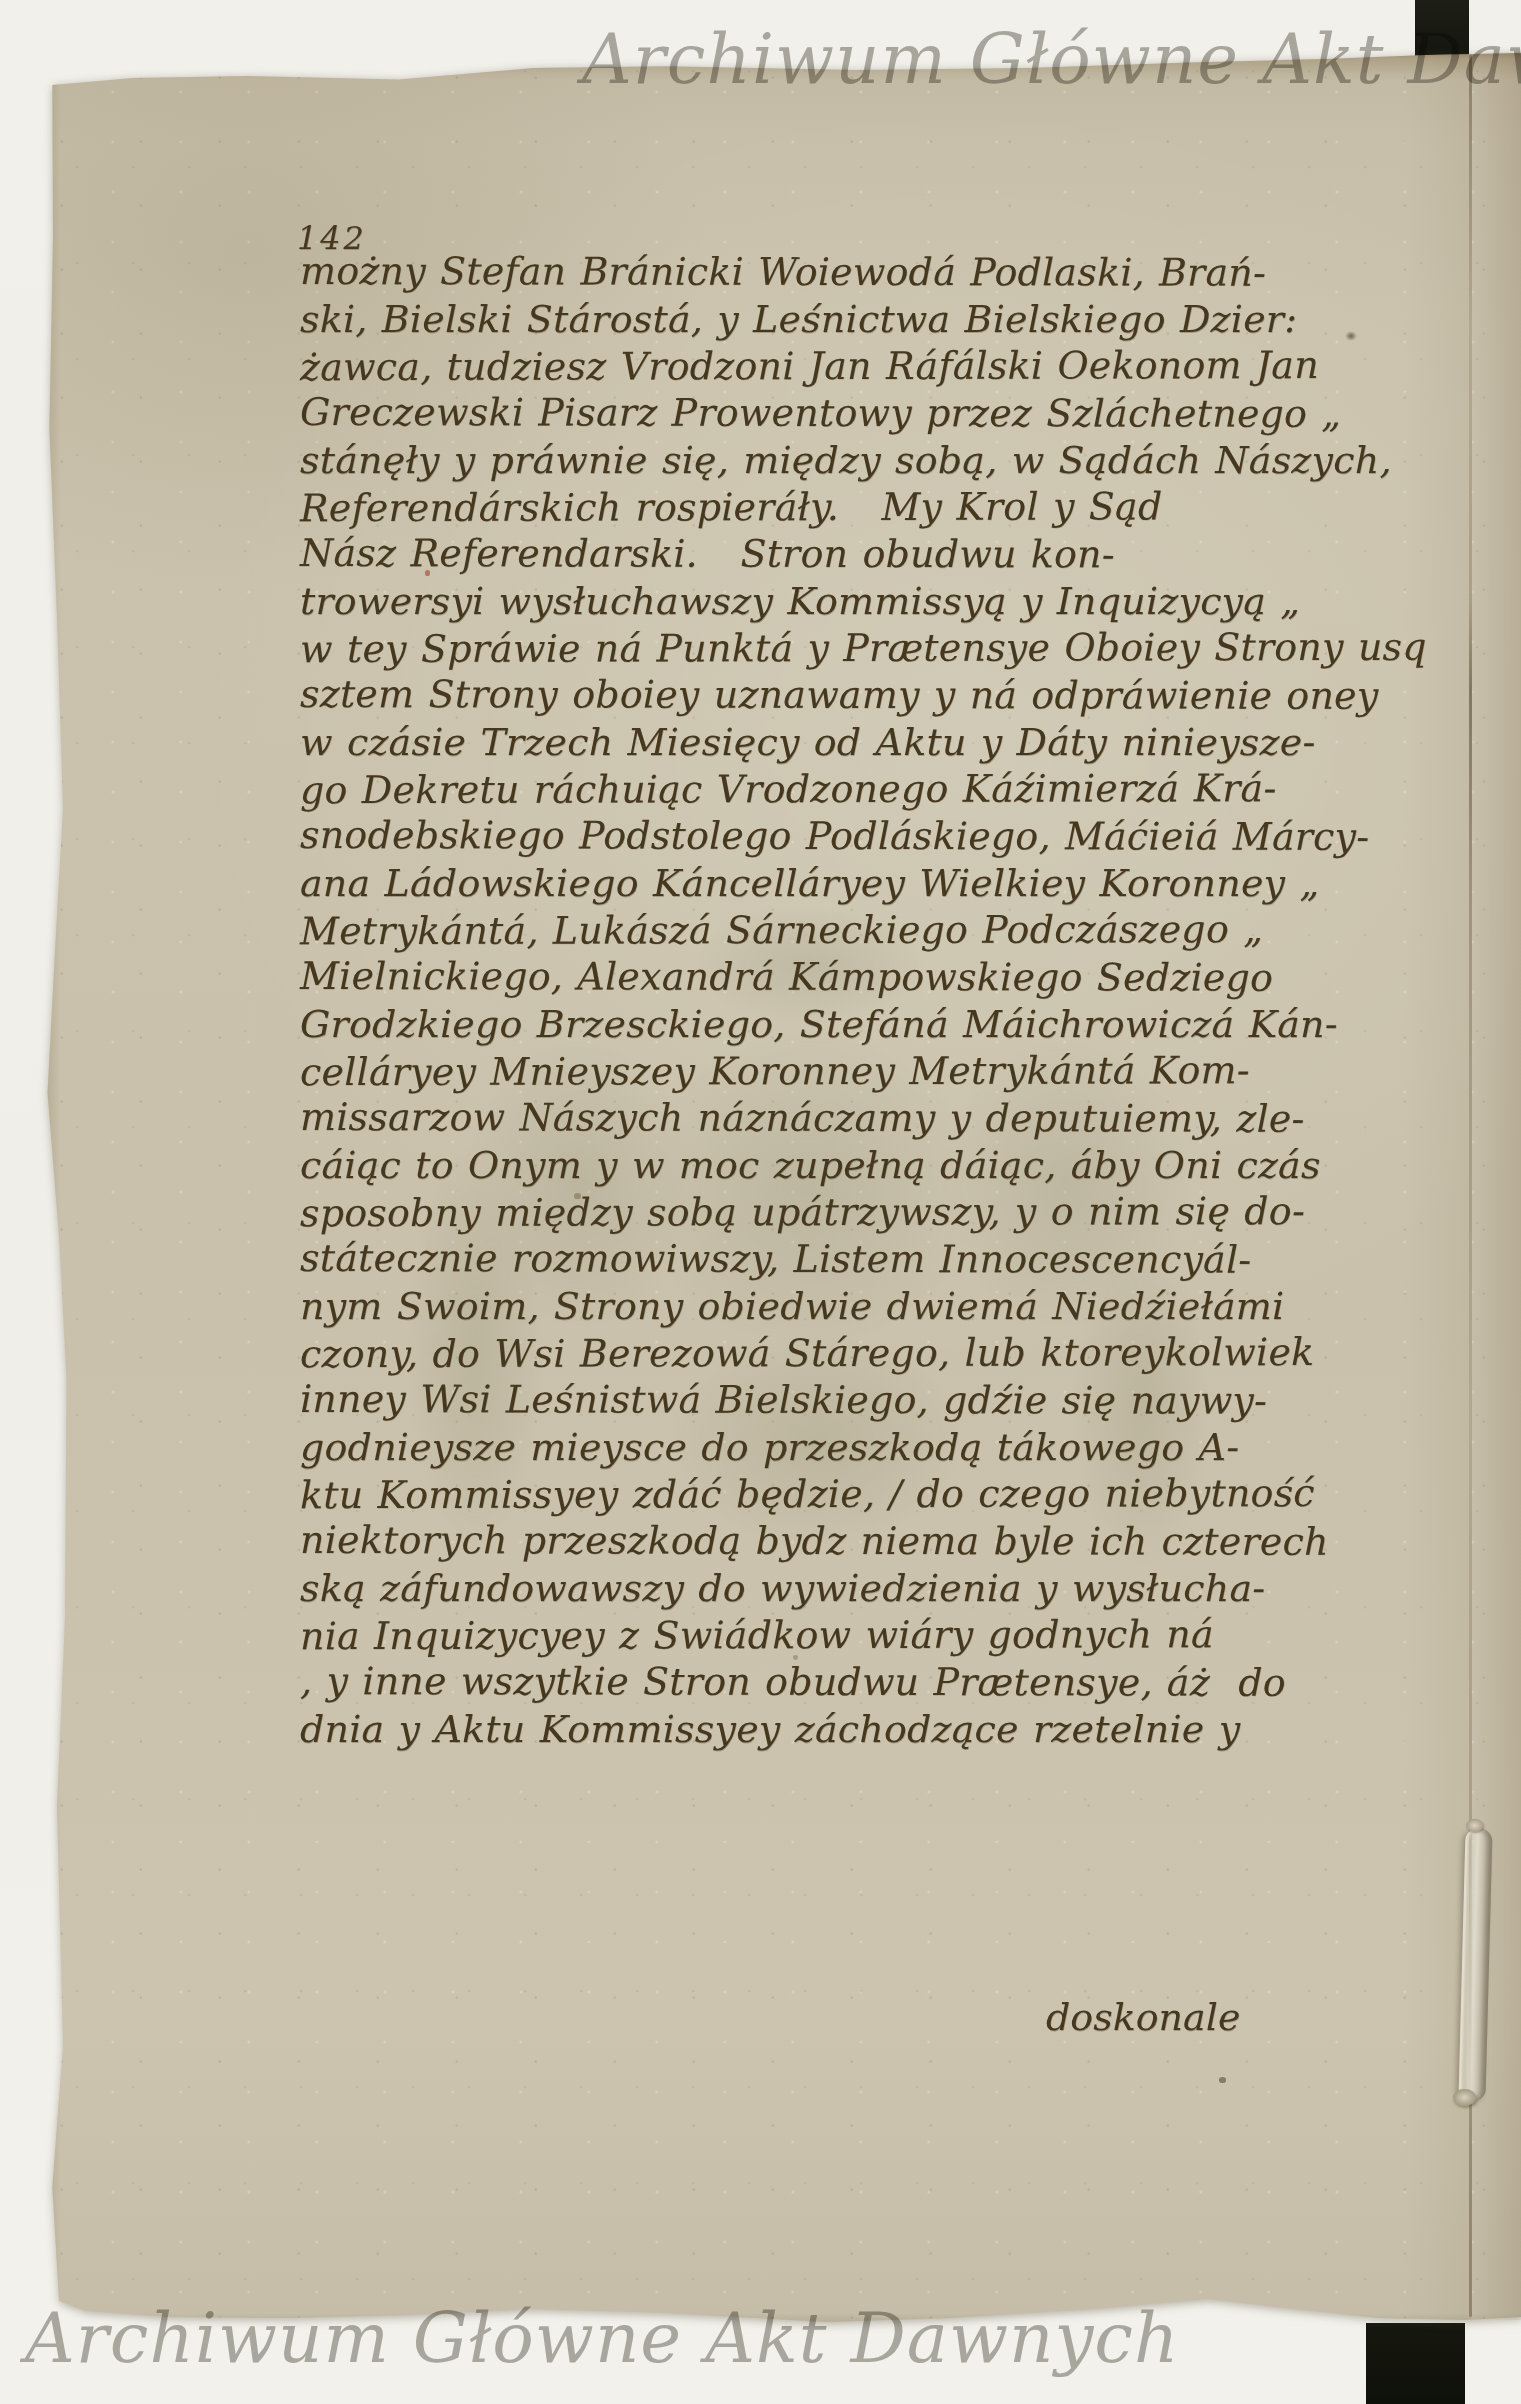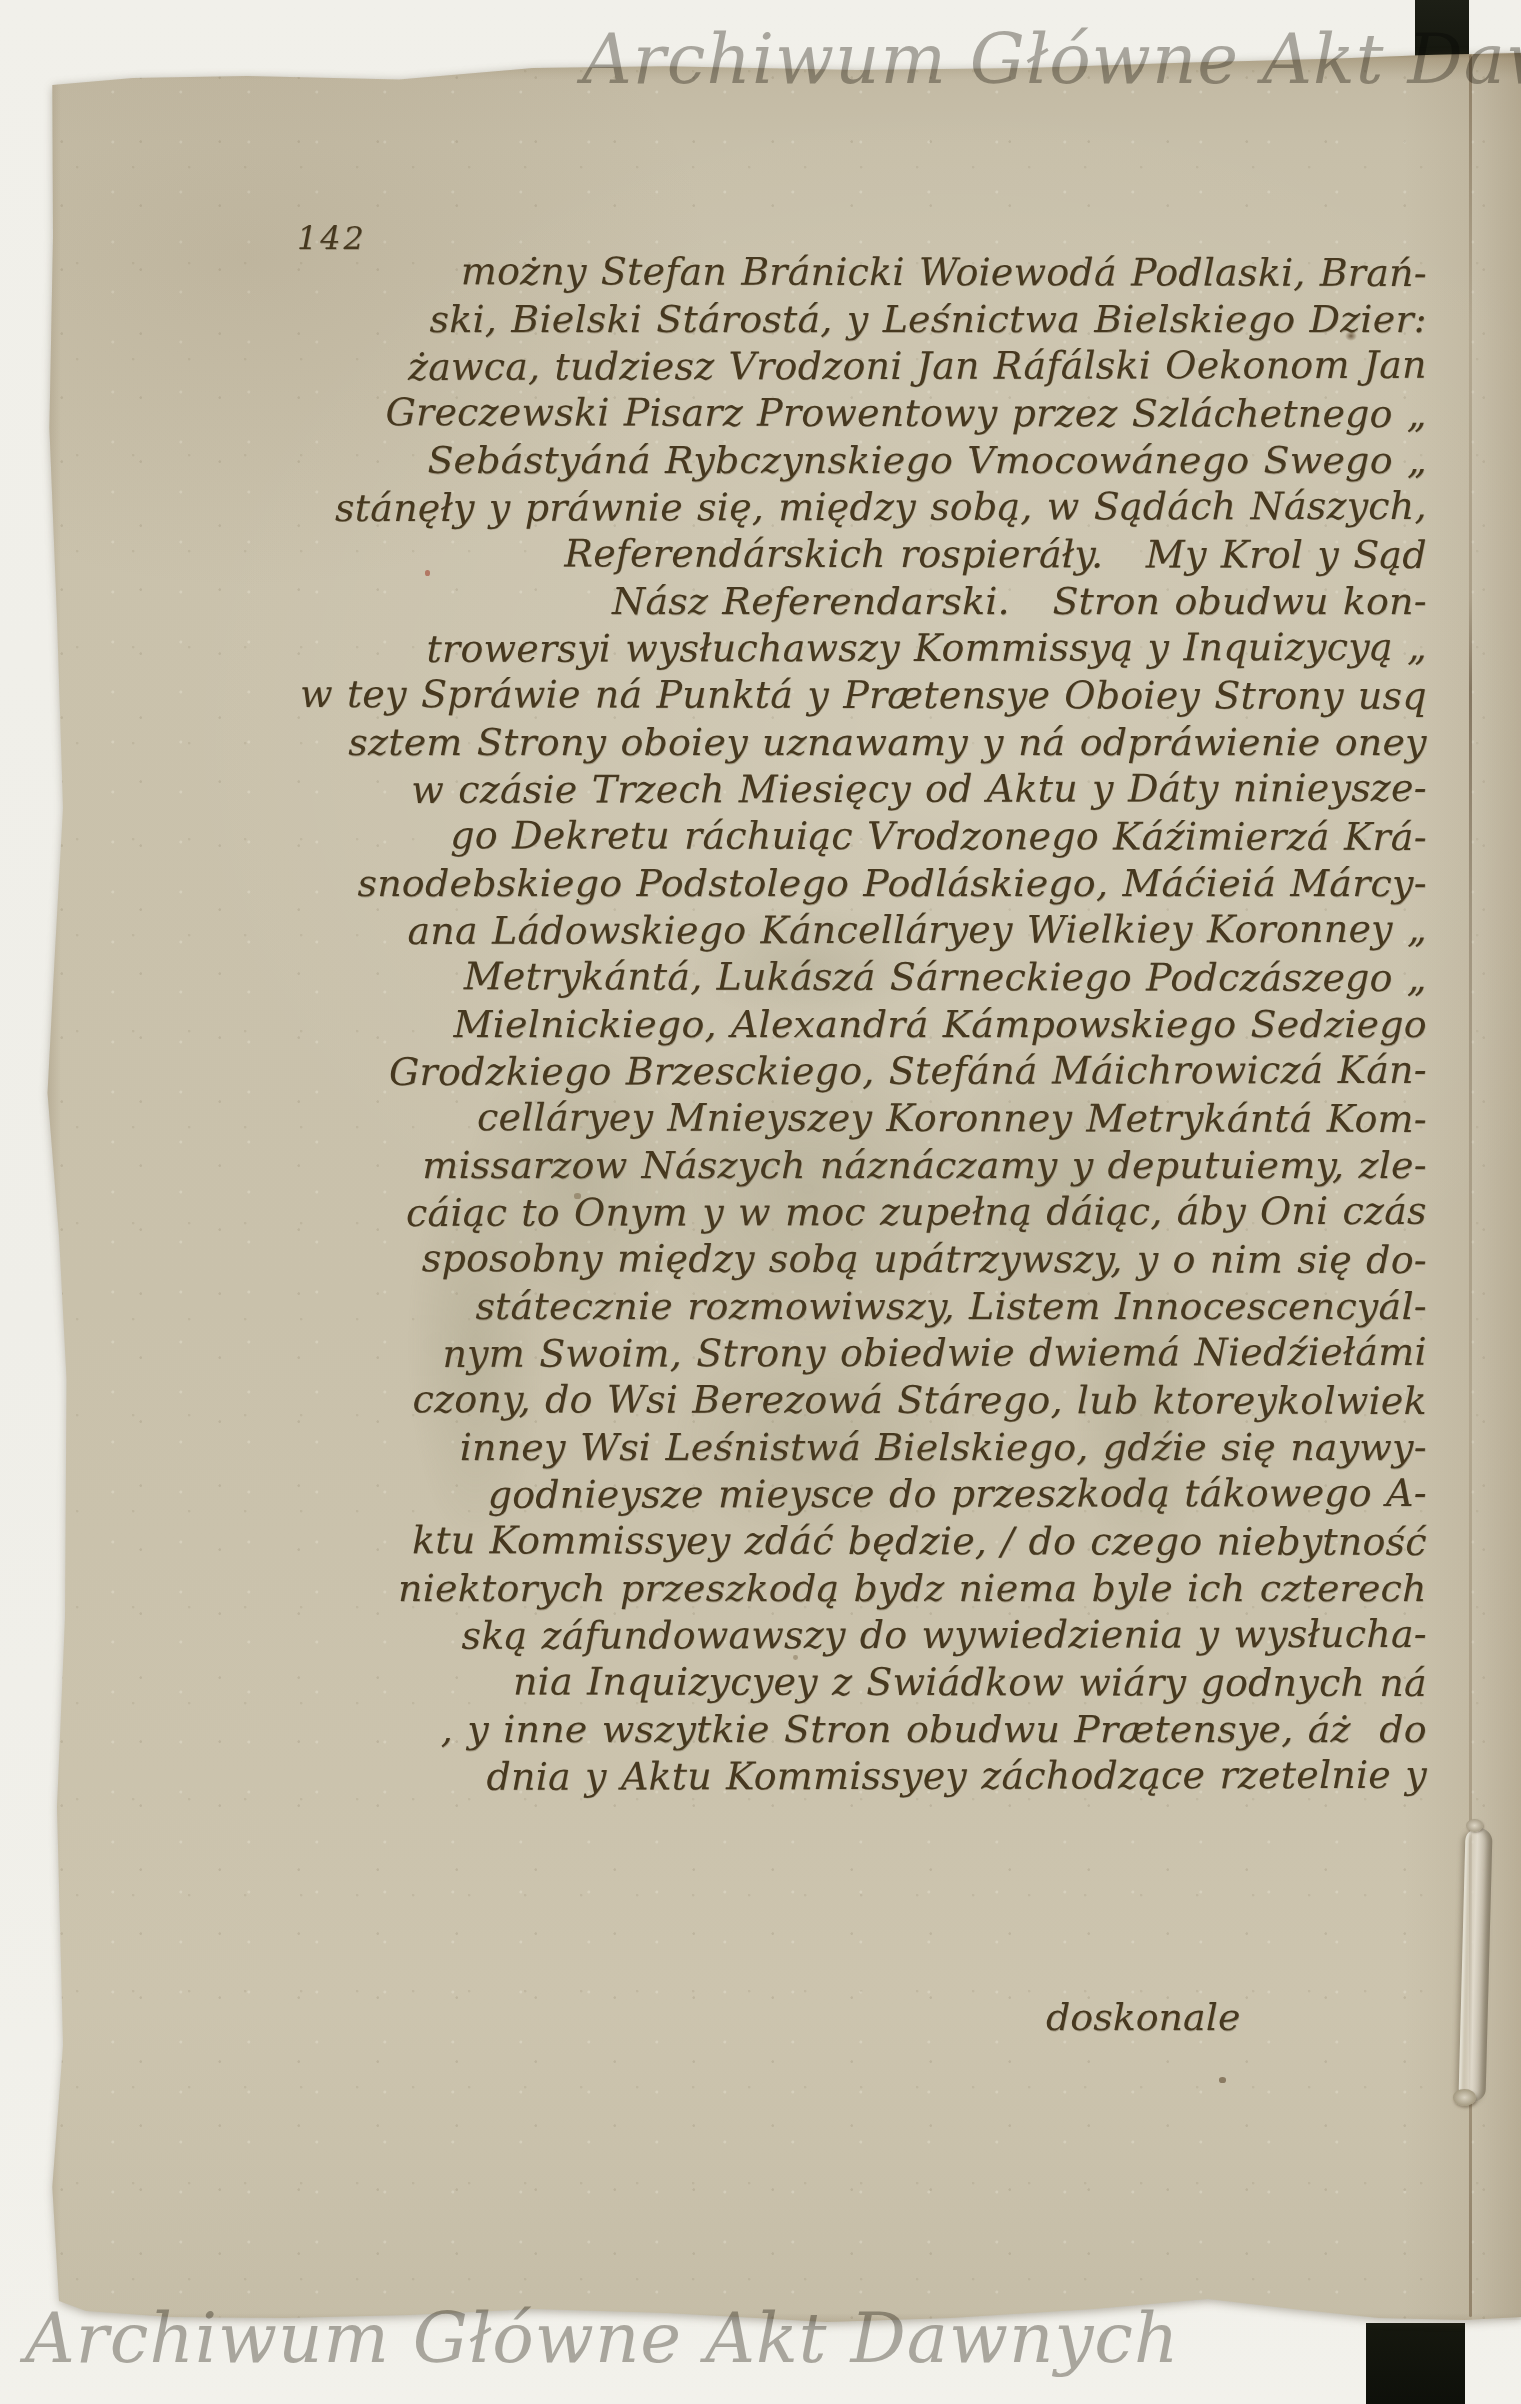--- a/index.html
+++ b/index.html
@@ -74,21 +74,21 @@
   
   .wm{
     position:absolute;z-index:6;font-style:italic;font-size:69px;line-height:1;white-space:nowrap;
     color:rgba(108,103,93,.52);mix-blend-mode:multiply;letter-spacing:1px;pointer-events:none;
   }
   .wm-top{left:582px;top:25px;}
   .wm-bottom{left:25px;top:2304px;}
   
   .ink{color:#46381f;font-style:italic;text-shadow:0.5px 0.5px 0.6px rgba(70,56,34,.3);}
   .page-number{position:absolute;left:297px;top:219px;font-size:32px;z-index:5;letter-spacing:2.9px;text-align:right;}
-  .textblock{position:absolute;left:300px;top:249px;z-index:5;text-align:right;}
+  .textblock{position:absolute;left:300px;top:249px;z-index:5;}
   .line{font-size:38px;line-height:47px;height:47px;white-space:pre;letter-spacing:0.2px;word-spacing:1.9px;}
   .line:nth-child(3n){transform:rotate(-.12deg);}
   .line:nth-child(3n+1){transform:rotate(.1deg);}
   .catchword{position:absolute;left:1046px;top:1995px;font-size:38px;z-index:5;white-space:pre;}
   
   .speck{position:absolute;border-radius:50%;z-index:5;pointer-events:none;}
   .speck-a{left:1345px;top:331px;width:12.4px;height:9.5px;background:radial-gradient(closest-side,rgba(86,64,38,.75),rgba(86,64,38,0));}
   .speck-b{left:574px;top:1193px;width:6.7px;height:5.7px;background:rgba(100,78,48,.4);}
   .speck-c{left:1219px;top:2077px;width:6.7px;height:5.7px;background:rgba(86,64,38,.55);}
   .speck-d{left:793px;top:1655px;width:4.8px;height:4.8px;background:rgba(100,78,48,.35);}
@@ -123,21 +123,20 @@
   <div class="thread-knot-top"></div>
   <div class="thread-knot-bot"></div>
 
   <div class="page-number ink">142</div>
 
   <div class="textblock">
     <div class="line ink">możny Stefan Bránicki Woiewodá Podlaski, Brań-</div>
     <div class="line ink">ski, Bielski Stárostá, y Leśnictwa Bielskiego Dzier:</div>
     <div class="line ink">żawca, tudziesz Vrodzoni Jan Ráfálski Oekonom Jan</div>
     <div class="line ink">Greczewski Pisarz Prowentowy przez Szláchetnego „</div>
-    <div class="line ink">Sebástyáná Rybczynskiego Vmocowánego Swego „</div>
     <div class="line ink">stánęły y práwnie się, między sobą, w Sądách Nászych,</div>
     <div class="line ink">Referendárskich rospieráły.   My Krol y Sąd</div>
     <div class="line ink">Nász Referendarski.   Stron obudwu kon-</div>
     <div class="line ink">trowersyi wysłuchawszy Kommissyą y Inquizycyą „</div>
     <div class="line ink">w tey Spráwie ná Punktá y Prætensye Oboiey Strony usq</div>
     <div class="line ink">sztem Strony oboiey uznawamy y ná odpráwienie oney</div>
     <div class="line ink">w czásie Trzech Miesięcy od Aktu y Dáty ninieysze-</div>
     <div class="line ink">go Dekretu ráchuiąc Vrodzonego Káźimierzá Krá-</div>
     <div class="line ink">snodebskiego Podstolego Podláskiego, Máćieiá Márcy-</div>
     <div class="line ink">ana Ládowskiego Káncelláryey Wielkiey Koronney „</div>

